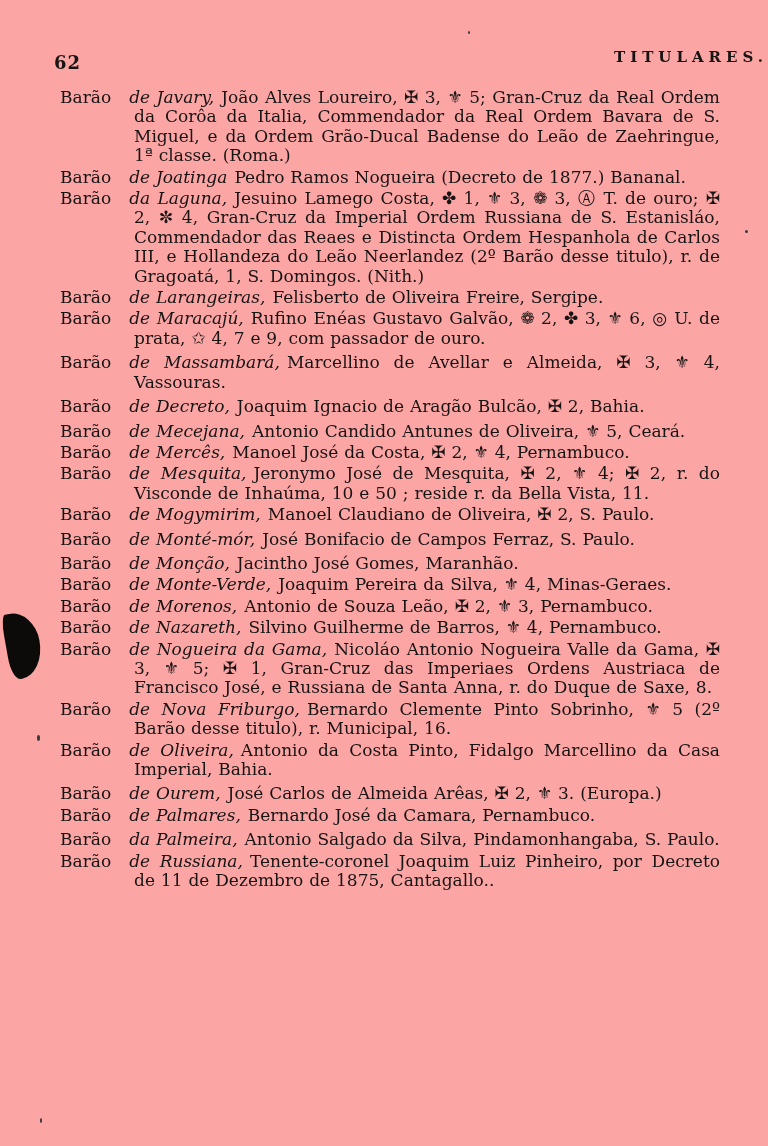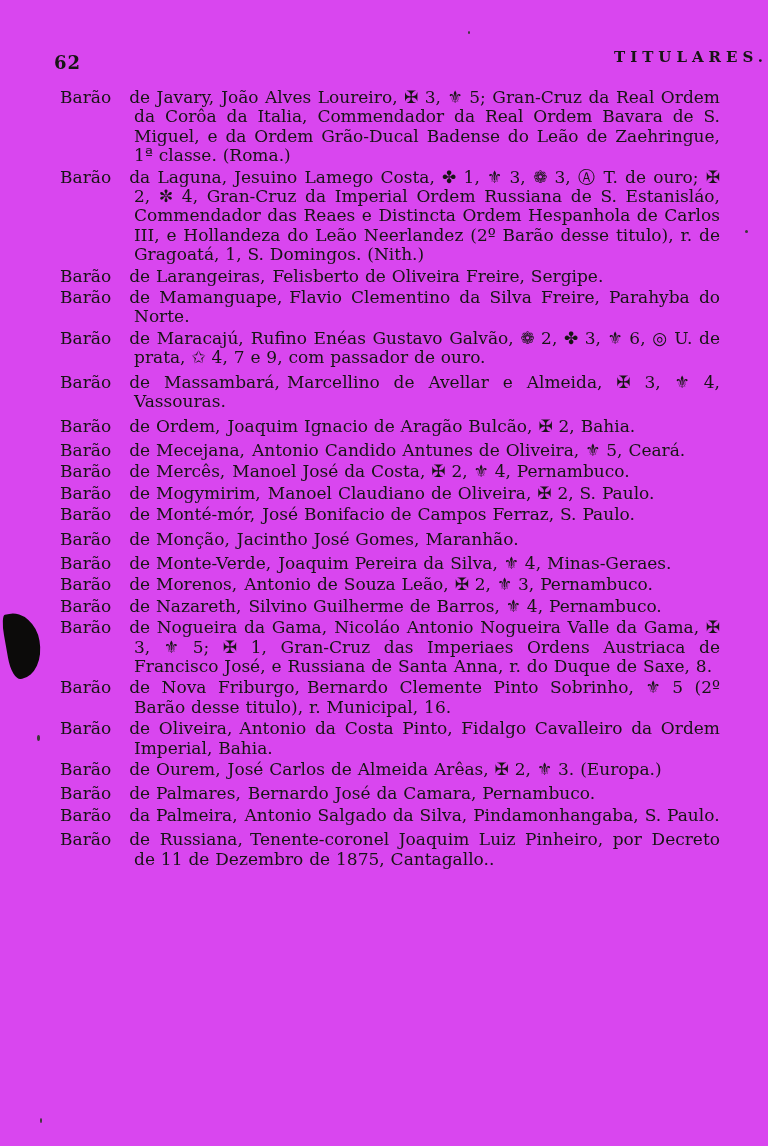--- a/index.html
+++ b/index.html
@@ -4,21 +4,21 @@
 <style>
   html, body { margin: 0; padding: 0; }
   body {
     width: 768px; height: 1146px;
     background: #efeeec;
     font-family: "DejaVu Serif", "DejaVu Sans", serif;
   }
   .page {
     position: relative;
     width: 768px; height: 1146px;
-    background: #d946ef;
+    background: #fca5a5;
     color: #171514;
     overflow: hidden;
   }
   .header { position: absolute; top: 48px; left: 0; width: 768px; height: 26px; }
   .pagenum {
     position: absolute; left: 54px; top: 4px;
     font-size: 18px; font-weight: bold; letter-spacing: 1px;
   }
   .title {
     display: block; text-align: right;
@@ -35,21 +35,21 @@
     word-spacing: 0.5px;
   }
   .entry:nth-child(6), .entry:nth-child(7), .entry:nth-child(8),
   .entry:nth-child(12), .entry:nth-child(13), .entry:nth-child(20),
   .entry:nth-child(22), .entry:nth-child(24), .entry:nth-child(28) {
     margin-top: 5px;
   }
   
   .entry:nth-child(13) { padding-left: 26px; text-indent: -26px; }
   .prefix { margin-right: 18px; }
-  .title-it { margin-right: 7px; margin-top: 45px; }
+  .title-it { font-style: italic; margin-right: 7px; margin-top: 45px; }
   
   .ink-blot {
     position: absolute; left: 6px; top: 612px;
     width: 34px; height: 66px;
     background: #0c0b0a;
     border-radius: 15% 85% 80% 30% / 35% 55% 60% 40%;
     transform: rotate(-10deg);
   }
   .speck { position: absolute; background: #3a3835; border-radius: 50%; }
   .speck.s1 { left: 37px; top: 735px;  width: 3px; height: 6px; }
@@ -62,58 +62,59 @@
 
 <div class="page">
   <div class="header">
     <span class="pagenum">62</span>
     <span class="title">TITULARES.</span>
   </div>
 
   <div class="entries" id="entries">
   <p class="entry"><span class="prefix">Barão</span><span class="title-it">de Javary,</span><span class="body">João Alves Loureiro, ✠ 3, ⚜ 5; Gran-Cruz da Real Ordem da Corôa da Italia, Commendador da Real Ordem Bavara de S. Miguel, e da Ordem Grão-Ducal Badense do Leão de Zaehringue, 1ª classe. (Roma.)</span></p>
 
+  <p class="entry"><span class="prefix">Barão</span><span class="title-it">de Joatinga</span><span class="body">Pedro Ramos Nogueira (Decreto de 1877.) Bananal.</span></p>
 
   <p class="entry"><span class="prefix">Barão</span><span class="title-it">da Laguna,</span><span class="body">Jesuino Lamego Costa, ✤ 1, ⚜ 3, ❁ 3, Ⓐ T. de ouro; ✠ 2, ✼ 4, Gran-Cruz da Imperial Ordem Russiana de S. Estanisláo, Commendador das Reaes e Distincta Ordem Hespanhola de Carlos III, e Hollandeza do Leão Neerlandez (2º Barão desse titulo), r. de Gragoatá, 1, S. Domingos. (Nith.)</span></p>
 
   <p class="entry"><span class="prefix">Barão</span><span class="title-it">de Larangeiras,</span><span class="body">Felisberto de Oliveira Freire, Sergipe.</span></p>
 
 
-  <p class="entry"><span class="prefix">Barão</span><span class="title-it">de Mamanguape,</span><span class="body">Flavio Clementino da Silva Freire, Parahyba do Norte.</span></p>
 
   <p class="entry"><span class="prefix">Barão</span><span class="title-it">de Maracajú,</span><span class="body">Rufino Enéas Gustavo Galvão, ❁ 2, ✤ 3, ⚜ 6, ◎ U. de prata, ✩ 4, 7 e 9, com passador de ouro.</span></p>
 
   <p class="entry"><span class="prefix">Barão</span><span class="title-it">de Massambará,</span><span class="body">Marcellino de Avellar e Almeida, ✠ 3, ⚜ 4, Vassouras.</span></p>
 
-  <p class="entry"><span class="prefix">Barão</span><span class="title-it">de Ordem,</span><span class="body">Joaquim Ignacio de Aragão Bulcão, ✠ 2, Bahia.</span></p>
+  <p class="entry"><span class="prefix">Barão</span><span class="title-it">de Decreto,</span><span class="body">Joaquim Ignacio de Aragão Bulcão, ✠ 2, Bahia.</span></p>
 
   <p class="entry"><span class="prefix">Barão</span><span class="title-it">de Mecejana,</span><span class="body">Antonio Candido Antunes de Oliveira, ⚜ 5, Ceará.</span></p>
 
   <p class="entry"><span class="prefix">Barão</span><span class="title-it">de Mercês,</span><span class="body">Manoel José da Costa, ✠ 2, ⚜ 4, Pernambuco.</span></p>
 
+  <p class="entry"><span class="prefix">Barão</span><span class="title-it">de Mesquita,</span><span class="body">Jeronymo José de Mesquita, ✠ 2, ⚜ 4; ✠ 2, r. do Visconde de Inhaúma, 10 e 50 ; reside r. da Bella Vista, 11.</span></p>
 
 
   <p class="entry"><span class="prefix">Barão</span><span class="title-it">de Mogymirim,</span><span class="body">Manoel Claudiano de Oliveira, ✠ 2, S. Paulo.</span></p>
 
   <p class="entry"><span class="prefix">Barão</span><span class="title-it">de Monté-mór,</span><span class="body">José Bonifacio de Campos Ferraz, S. Paulo.</span></p>
 
   <p class="entry"><span class="prefix">Barão</span><span class="title-it">de Monção,</span><span class="body">Jacintho José Gomes, Maranhão.</span></p>
 
   <p class="entry"><span class="prefix">Barão</span><span class="title-it">de Monte-Verde,</span><span class="body">Joaquim Pereira da Silva, ⚜ 4, Minas-Geraes.</span></p>
 
   <p class="entry"><span class="prefix">Barão</span><span class="title-it">de Morenos,</span><span class="body">Antonio de Souza Leão, ✠ 2, ⚜ 3, Pernambuco.</span></p>
 
 
   <p class="entry"><span class="prefix">Barão</span><span class="title-it">de Nazareth,</span><span class="body">Silvino Guilherme de Barros, ⚜ 4, Pernambuco.</span></p>
 
   <p class="entry"><span class="prefix">Barão</span><span class="title-it">de Nogueira da Gama,</span><span class="body">Nicoláo Antonio Nogueira Valle da Gama, ✠ 3, ⚜ 5; ✠ 1, Gran-Cruz das Imperiaes Ordens Austriaca de Francisco José, e Russiana de Santa Anna, r. do Duque de Saxe, 8.</span></p>
 
   <p class="entry"><span class="prefix">Barão</span><span class="title-it">de Nova Friburgo,</span><span class="body">Bernardo Clemente Pinto Sobrinho, ⚜ 5 (2º Barão desse titulo), r. Municipal, 16.</span></p>
 
-  <p class="entry"><span class="prefix">Barão</span><span class="title-it">de Oliveira,</span><span class="body">Antonio da Costa Pinto, Fidalgo Cavalleiro da Ordem Imperial, Bahia.</span></p>
+  <p class="entry"><span class="prefix">Barão</span><span class="title-it">de Oliveira,</span><span class="body">Antonio da Costa Pinto, Fidalgo Marcellino da Casa Imperial, Bahia.</span></p>
 
   <p class="entry"><span class="prefix">Barão</span><span class="title-it">de Ourem,</span><span class="body">José Carlos de Almeida Arêas, ✠ 2, ⚜ 3. (Europa.)</span></p>
 
 
   <p class="entry"><span class="prefix">Barão</span><span class="title-it">de Palmares,</span><span class="body">Bernardo José da Camara, Pernambuco.</span></p>
 
   <p class="entry"><span class="prefix">Barão</span><span class="title-it">da Palmeira,</span><span class="body">Antonio Salgado da Silva, Pindamonhangaba, S. Paulo.</span></p>
 
   <p class="entry"><span class="prefix">Barão</span><span class="title-it">de Russiana,</span><span class="body">Tenente-coronel Joaquim Luiz Pinheiro, por Decreto de 11 de Dezembro de 1875, Cantagallo..</span></p>
 </div>

